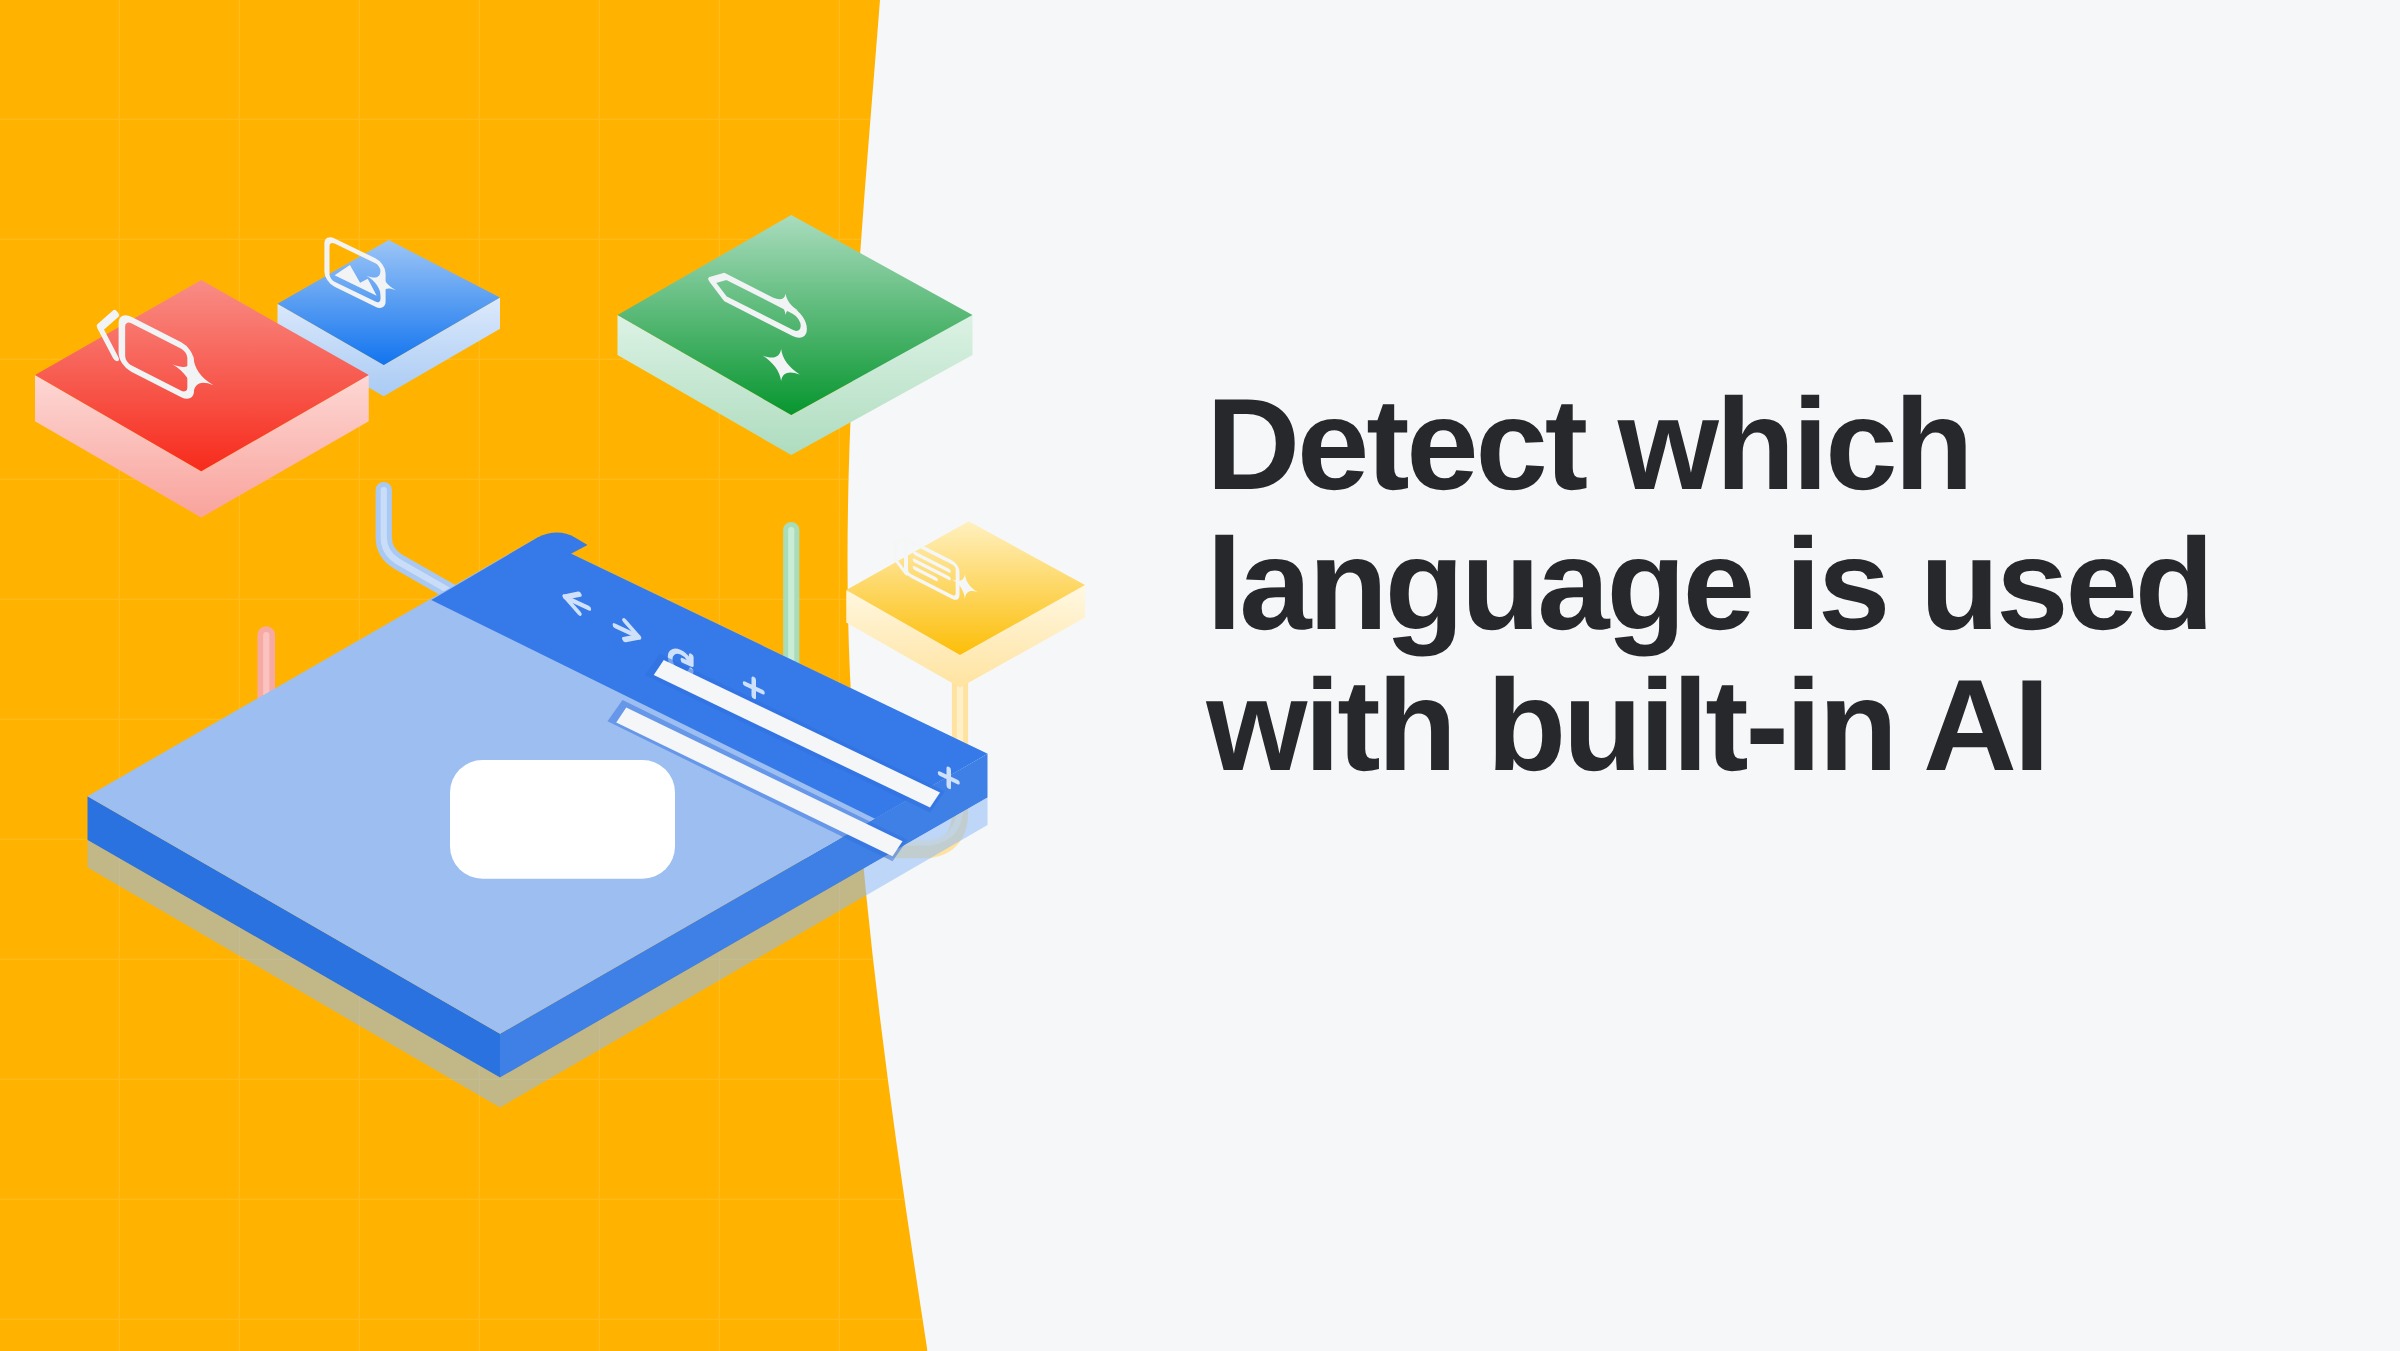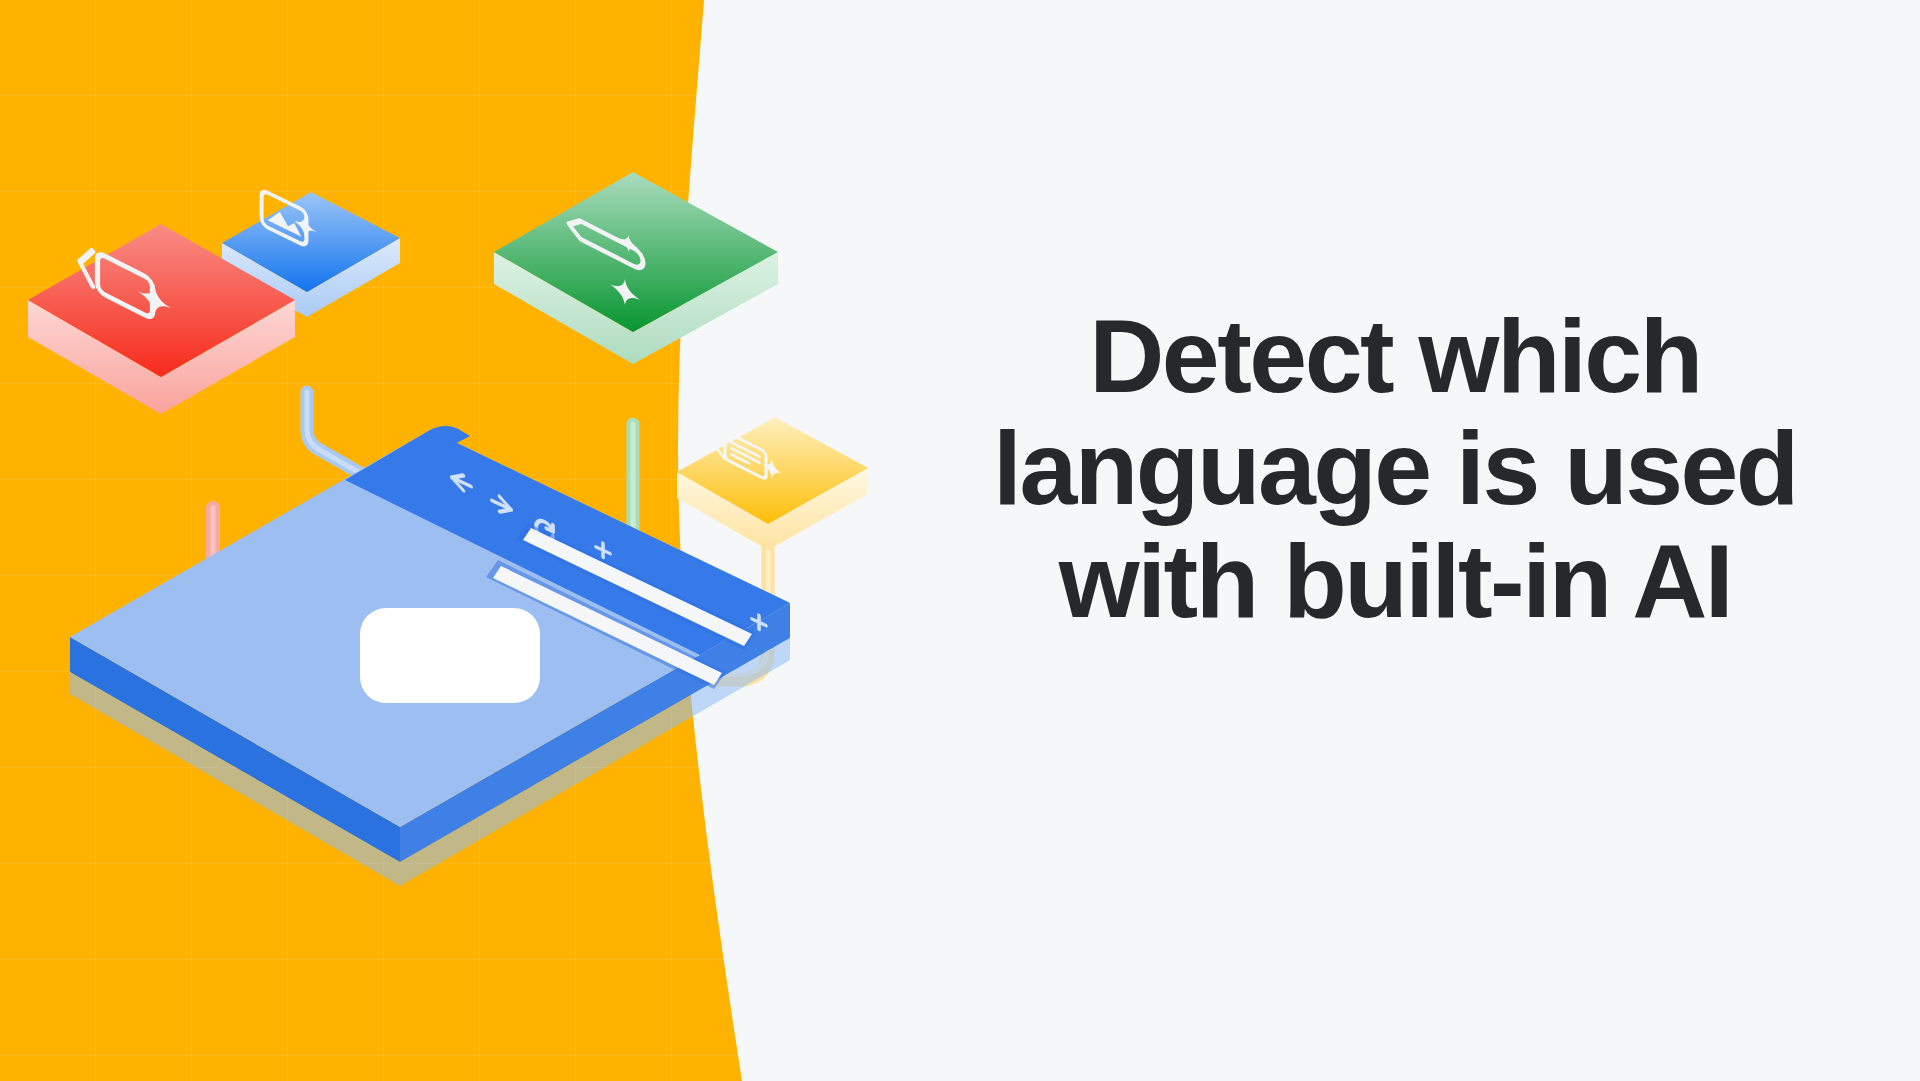--- a/index.html
+++ b/index.html
@@ -8,21 +8,20 @@
     padding: 0;
     background: #ffffff;
   }
   #stage {
     position: relative;
     width: 1920px;
     height: 1081px;
     overflow: hidden;
     font-family: "Liberation Sans", sans-serif;
     background: #f6f7f9;
-    text-align: center;
   }
   #bg-right {
     position: absolute;
     inset: 0;
     background: #f6f7f9;
   }
   #orange-panel {
     position: absolute;
     left: 0;
     top: 0;

